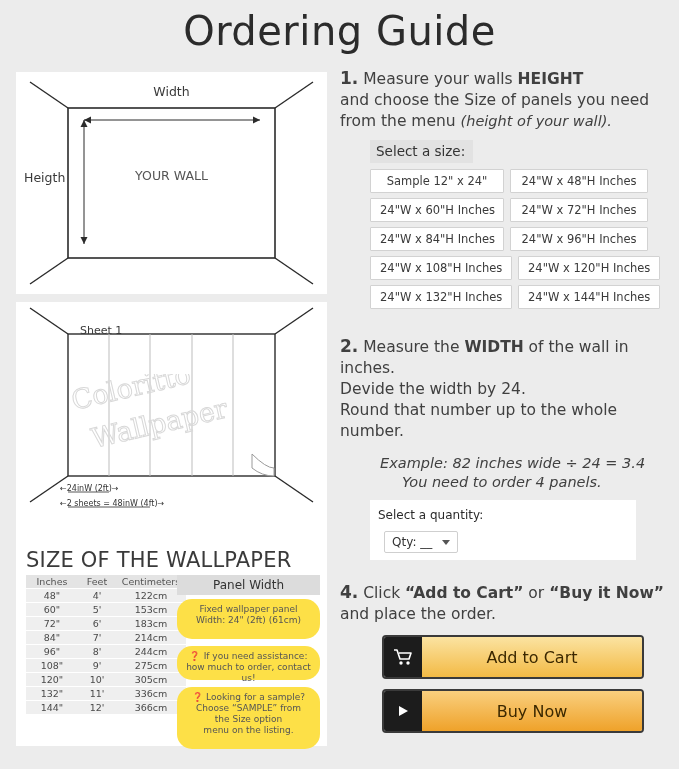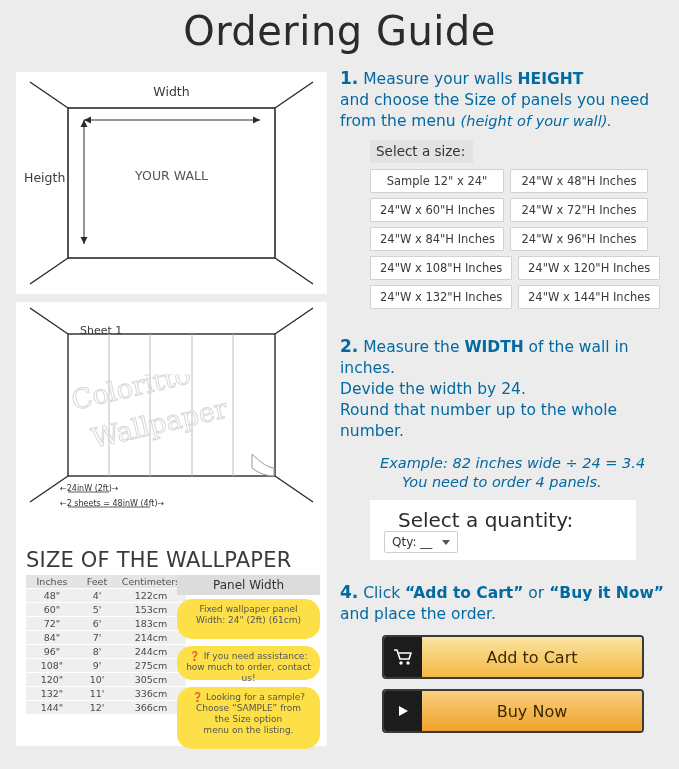--- a/index.html
+++ b/index.html
@@ -58,21 +58,21 @@
   .diagram-svg { display: block; }
 
   
   #right {
     position: absolute;
     left: 340px;
     top: 68px;
     width: 330px;
   }
   .step {
-    color: #0369a1;
+    color: #404040;
   }
   .step-num {
     font-weight: bold;
     font-size: 17px;
   }
   .step-text {
     font-size: 15.5px;
     line-height: 21px;
   }
   .step-text .em {
@@ -111,23 +111,23 @@
   .qty-box {
     margin-left: 30px;
     margin-top: 8px;
     width: 266px;
     height: 60px;
     background: #ffffff;
     position: relative;
   }
   .qty-title {
     position: absolute;
-    left: 28px;
+    left: 8px;
     top: 8px;
-    font-size: 20px;
+    font-size: 12px;
     color: #2b2b2b;
     text-align: right;
   }
   .qty-select {
     position: absolute;
     left: 14px;
     top: 31px;
     background: #ffffff;
     border: 1px solid #cfcfcf;
     font-size: 12px;

